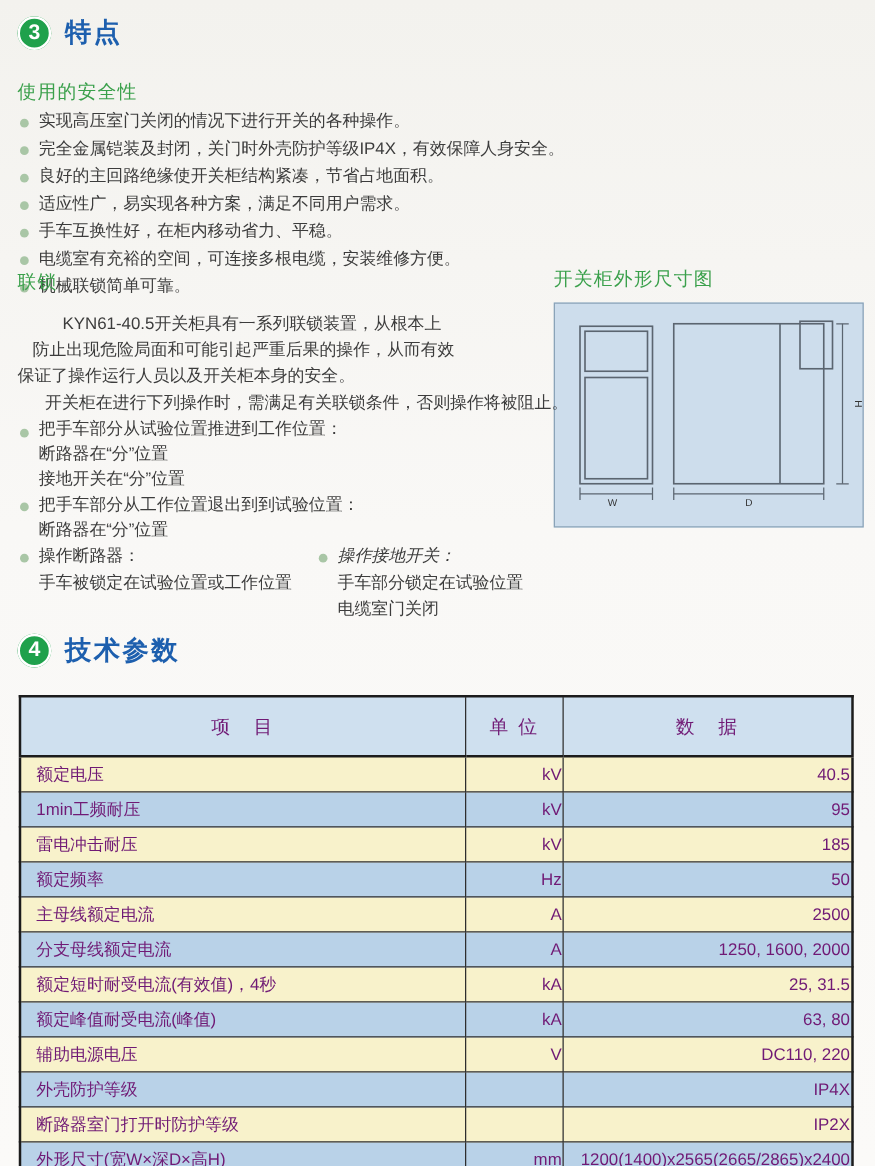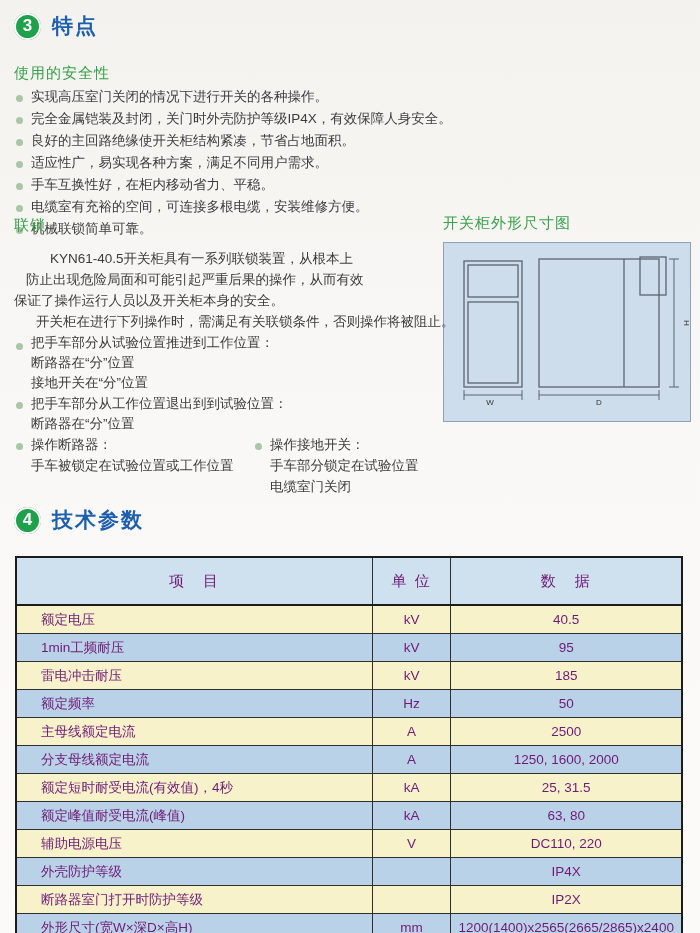--- a/index.html
+++ b/index.html
@@ -52,22 +52,22 @@
   }
   .params-table th,.params-table td{
     border:1px solid #2e2e2e;
     font-weight:normal;color:#701a75;
   }
   .params-table thead th{
     background:#cfe0ef;height:44px;font-size:15px;letter-spacing:2px;
     border-bottom:2px solid #1c1c1c;
   }
   .params-table td{height:25px;font-size:13.5px;}
-  td.c-item{text-align:left;padding-left:24px;}
-  td.c-unit,td.c-data{text-align:center;}
+  td.c-item{text-align:left;padding-left:12px;}
+  td.c-unit,td.c-data{text-align:right;}
   tr.cream td{background:#f8f2cb;}
   tr.blue td{background:#b9d2e8;}
   .col-item{width:53.5%;}
   .col-unit{width:11.8%;}
   .col-data{width:34.7%;}
 </style>
 </head>
 <body>
 
 <div class="page">
@@ -160,21 +160,21 @@
       <span>把手车部分从工作位置退出到到试验位置：</span>
     </div>
   <div class="txt sub" style="left:16px;top:415px;">断路器在“分”位置</div>
 
   <div class="txt int-item" style="left:16px;top:436px;">
       <span class="dot"></span>
       <span>操作断路器：</span>
     </div>
   <div class="txt sub" style="left:16px;top:457px;">手车被锁定在试验位置或工作位置</div>
 
-  <div class="txt int-item" style="left:255px;top:436px;">
+  <div class="txt int-item" style="left:255px;top:436px;font-style:italic;">
       <span class="dot"></span>
       <span>操作接地开关：</span>
     </div>
   <div class="txt sub" style="left:255px;top:457px;">手车部分锁定在试验位置</div>
   <div class="txt sub" style="left:255px;top:478px;">电缆室门关闭</div>
 
   <div class="sec-header" style="top:506px;">
     <div class="num-badge">4</div>
     <div class="sec-title">技术参数</div>
   </div>

